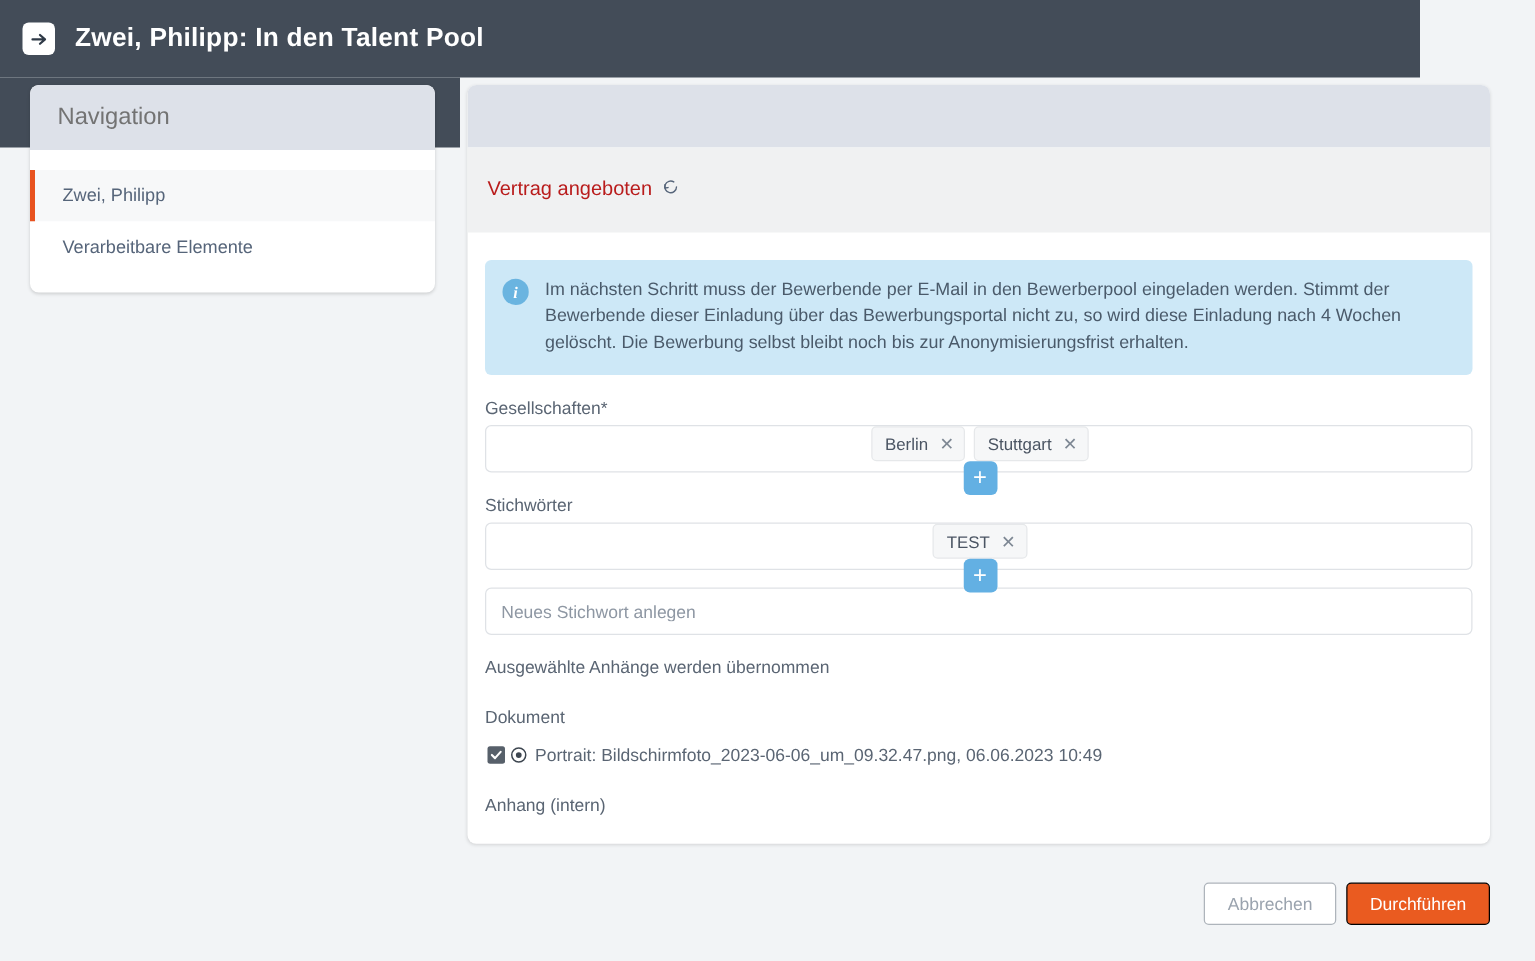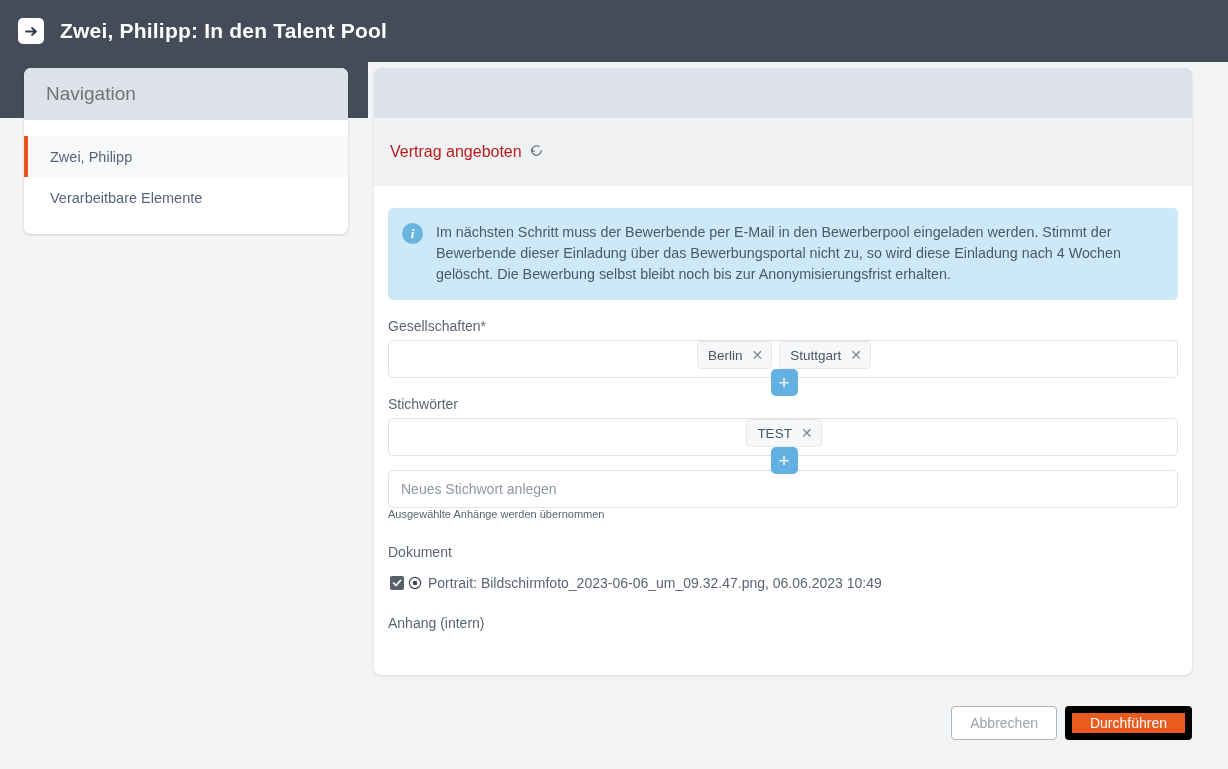--- a/index.html
+++ b/index.html
@@ -13,21 +13,21 @@
     font-family: "Liberation Sans", sans-serif;
     overflow: hidden;
     position: relative;
     color: #5a6573;
   }
 
   
   .topbar {
     position: absolute;
     left: 0; top: 0;
-    width: 1228px;
+    width: 1136px;
     height: 62px;
     background: #434c58;
     display: flex;
     align-items: center;
     padding-left: 18px;
     box-sizing: border-box;
   }
   .topbar-icon {
     width: 26px;
     height: 26px;
@@ -248,21 +248,22 @@
   .text-input::placeholder { color: #8e97a3; opacity: 1; }
 
   
   .section-heading {
     margin-top: 22px;
     font-size: 20px;
     color: #9aa3ae;
     font-weight: 400;
   }
   .section-note {
-    font-size: 11px;
+    margin-top: 17px;
+    font-size: 14px;
     color: #5a6573;
   }
   .attach-label {
     margin-top: 24px;
     font-size: 14px;
     color: #5a6573;
   }
   .attach-row {
     margin-top: 15px;
     display: flex;
@@ -323,21 +324,21 @@
     font-family: "Liberation Sans", sans-serif;
   }
   .btn-secondary {
     background: #ffffff;
     border: 1px solid #aeb4bb;
     color: #9aa3ae;
     padding: 0 18px;
   }
   .btn-primary {
     background: #ea5b20;
-    border: 7px solid #000000;
+    border: 1px solid #000000;
     color: #ffffff;
     padding: 0 18px;
   }
 </style>
 </head>
 <body>
 
 <div class="topbar">
   <div class="topbar-icon">
     <svg width="17" height="17" viewBox="0 0 17 17" aria-hidden="true">

